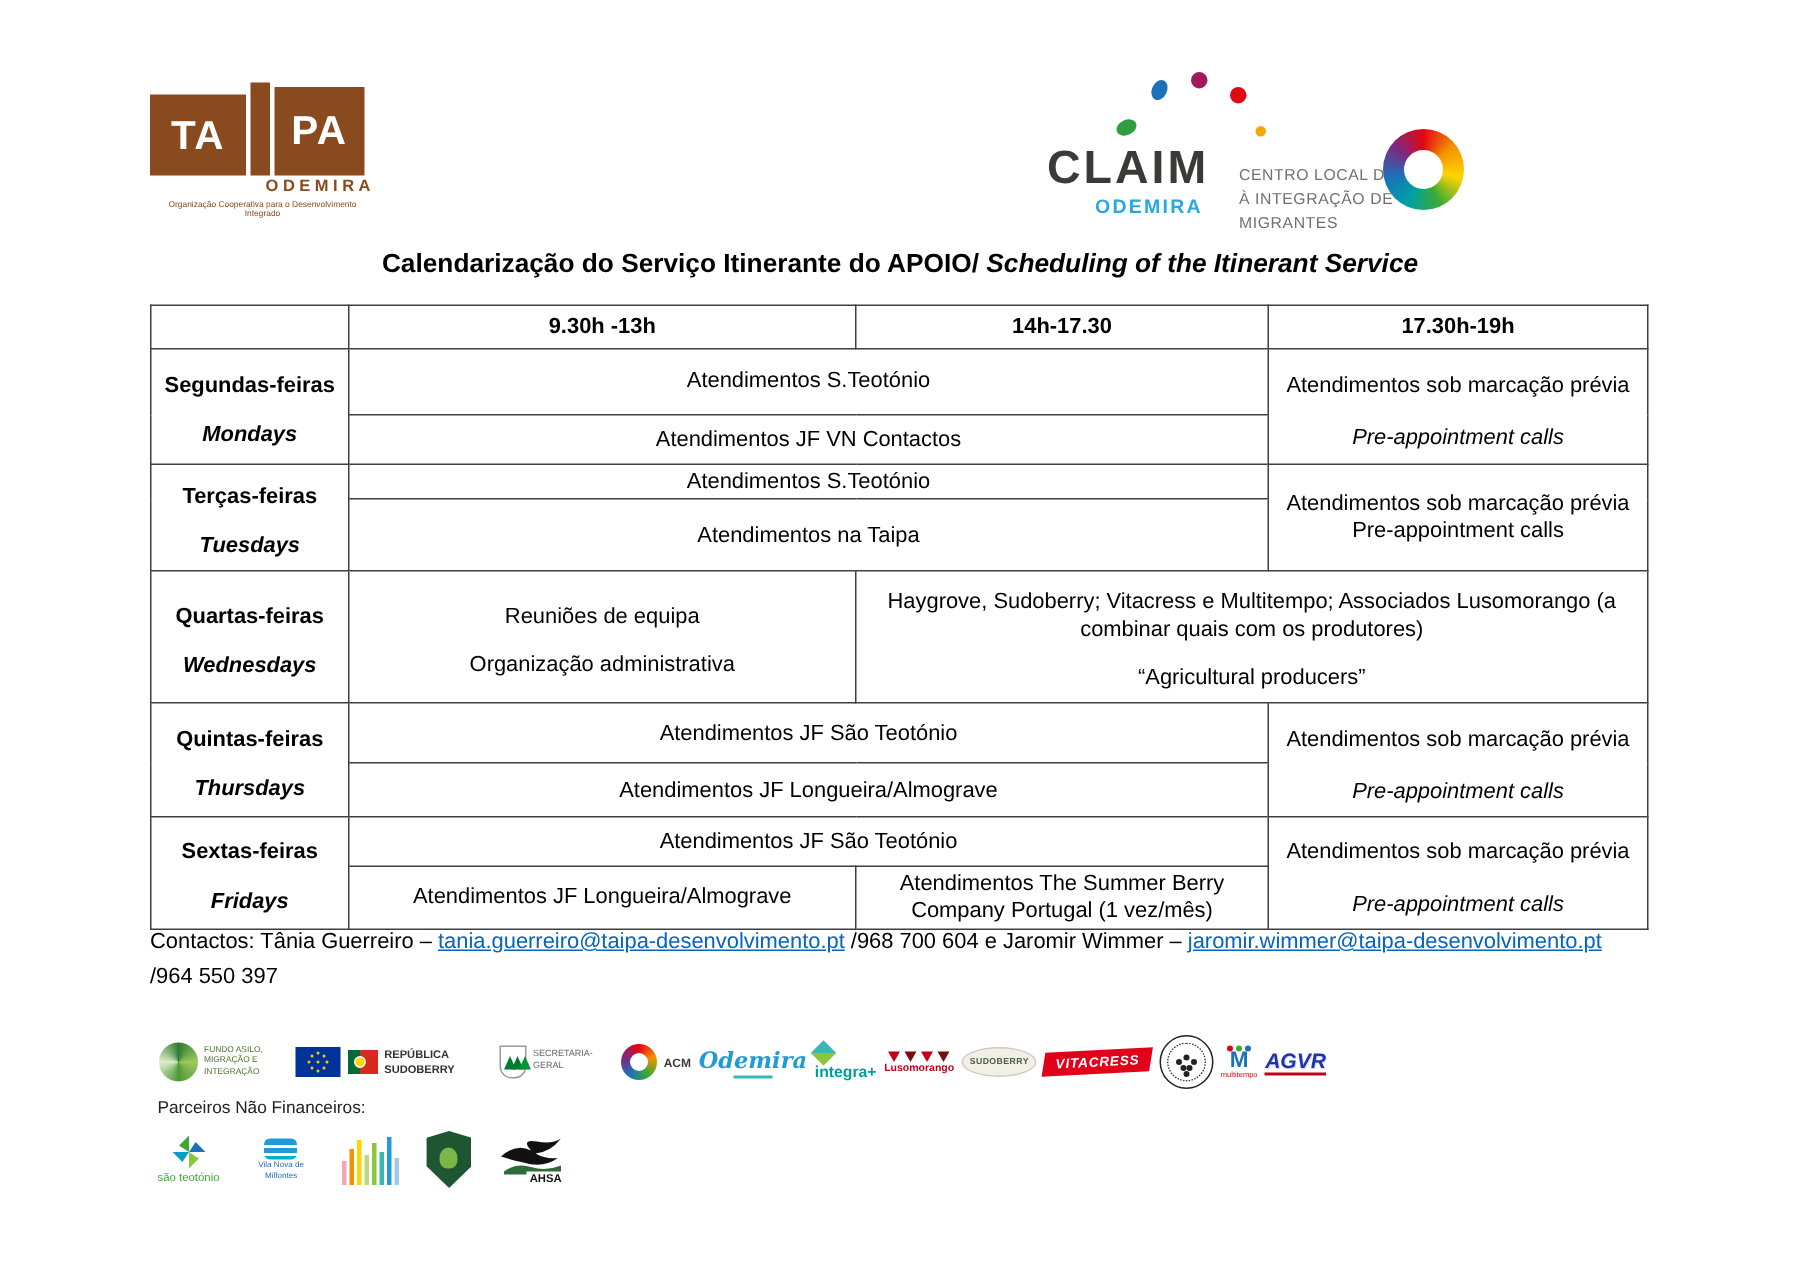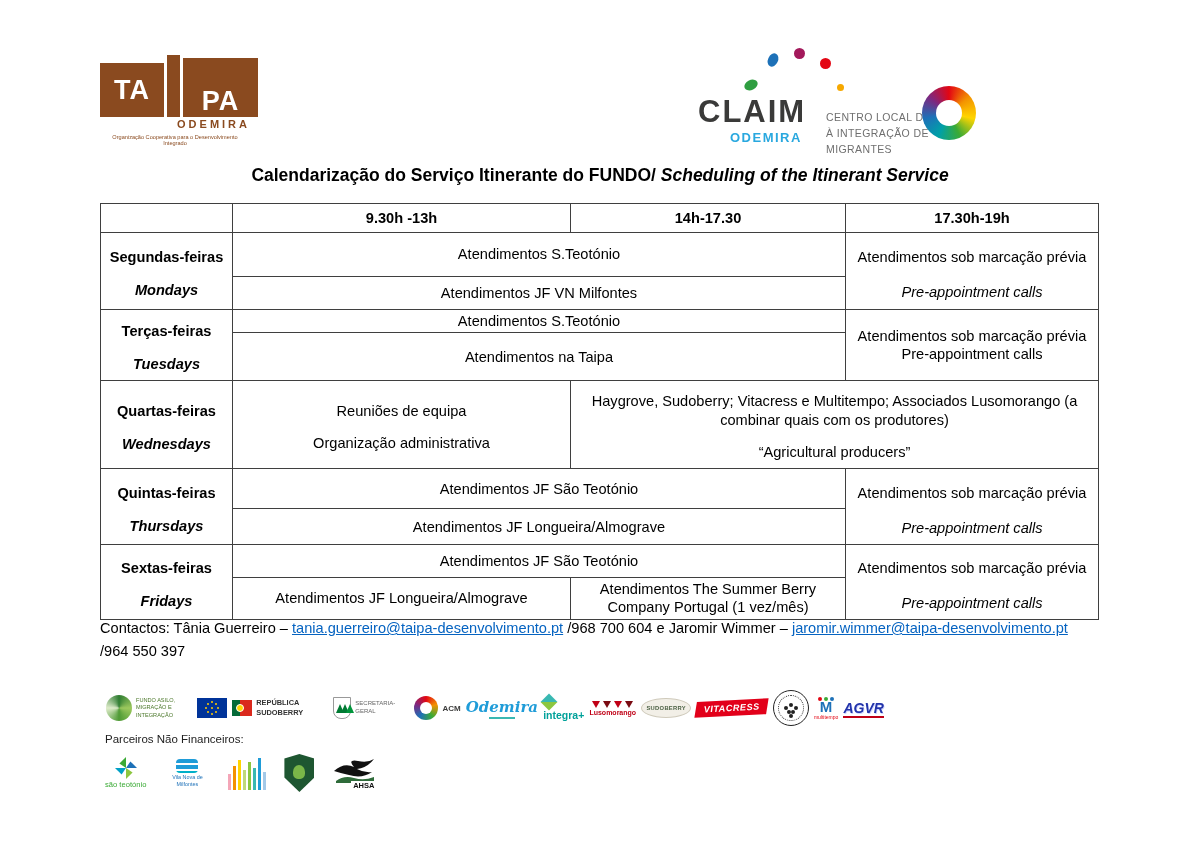--- a/index.html
+++ b/index.html
@@ -5,21 +5,21 @@
   * { margin:0; padding:0; box-sizing:border-box; }
   html,body { width:1200px; height:848px; background:#ffffff; font-family:"Liberation Sans", sans-serif; color:#000; }
   .page { position:relative; width:1200px; height:848px; background:#fff; overflow:hidden; }
 
   
   .taipa { position:absolute; left:100px; top:55px; width:150px; height:92px; }
   .taipa-blocks { position:relative; width:150px; height:62px; }
   .taipa-b { position:absolute; background:#8a4a1f; }
   .taipa-b1 { left:0; top:8px; width:64px; height:54px; display:flex; align-items:center; justify-content:center; }
   .taipa-b2 { left:67px; top:0; width:13px; height:62px; }
-  .taipa-b3 { left:83px; top:3px; width:75px; height:59px; display:flex; align-items:flex-end; justify-content:center; }
+  .taipa-b3 { left:83px; top:3px; width:60px; height:59px; display:flex; align-items:center; justify-content:center; }
   .taipa-b span { color:#fff; font-weight:bold; font-size:27px; letter-spacing:1px; }
   .taipa-odemira { position:absolute; left:62px; top:63px; width:88px; text-align:right; color:#8a4a1f; font-size:11px; font-weight:bold; letter-spacing:3px; }
   .taipa-tag { position:absolute; left:0; top:79px; width:150px; font-size:5.6px; color:#8a4a1f; text-align:center; }
 
   
   .claim { position:absolute; left:698px; top:40px; width:285px; height:105px; }
   .dot { position:absolute; border-radius:50%; }
   .dot-green  { left:46px;  top:40px; width:14px; height:10px; background:#2f9e41; transform:rotate(-25deg); }
   .dot-blue   { left:70px;  top:13px; width:10px; height:14px; background:#1d71b8; transform:rotate(25deg); }
   .dot-purple { left:96px;  top:8px;  width:11px; height:11px; background:#a3195b; }
@@ -148,21 +148,21 @@
     <div class="claim-word">CLAIM</div>
     <div class="claim-sub">ODEMIRA</div>
     <div class="claim-desc">
       <div>CENTRO LOCAL DE APOIO</div>
       <div>À INTEGRAÇÃO DE MIGRANTES</div>
     </div>
     <div class="claim-circle"></div>
   </div>
 
   <div class="doc-title">
-    <span class="pt">Calendarização do Serviço Itinerante do FUNDO/</span><span class="en"> Scheduling of the Itinerant Service</span>
+    <span class="pt">Calendarização do Serviço Itinerante do APOIO/</span><span class="en"> Scheduling of the Itinerant Service</span>
   </div>
 
   <table class="schedule">
     <colgroup>
         <col style="width:132px">
         <col style="width:338px">
         <col style="width:275px">
         <col style="width:253px">
       </colgroup>
     <tbody>
@@ -182,21 +182,21 @@
       </td>
       <td colspan="2">Atendimentos S.Teotónio</td>
       <td class="appt" rowspan="2">
         <div class="wrap">
               <div>Atendimentos sob marcação prévia</div>
               <div class="en">Pre-appointment calls</div>
             </div>
       </td>
     </tr>
     <tr class="r-m2">
-      <td colspan="2">Atendimentos JF VN Milfontes</td>
+      <td colspan="2">Atendimentos JF VN Contactos</td>
     </tr>
 
     <tr class="r-t1">
       <td class="day" rowspan="2">
         <div class="wrap">
               <div>Terças-feiras</div>
               <div class="en">Tuesdays</div>
             </div>
       </td>
       <td colspan="2">Atendimentos S.Teotónio</td>

